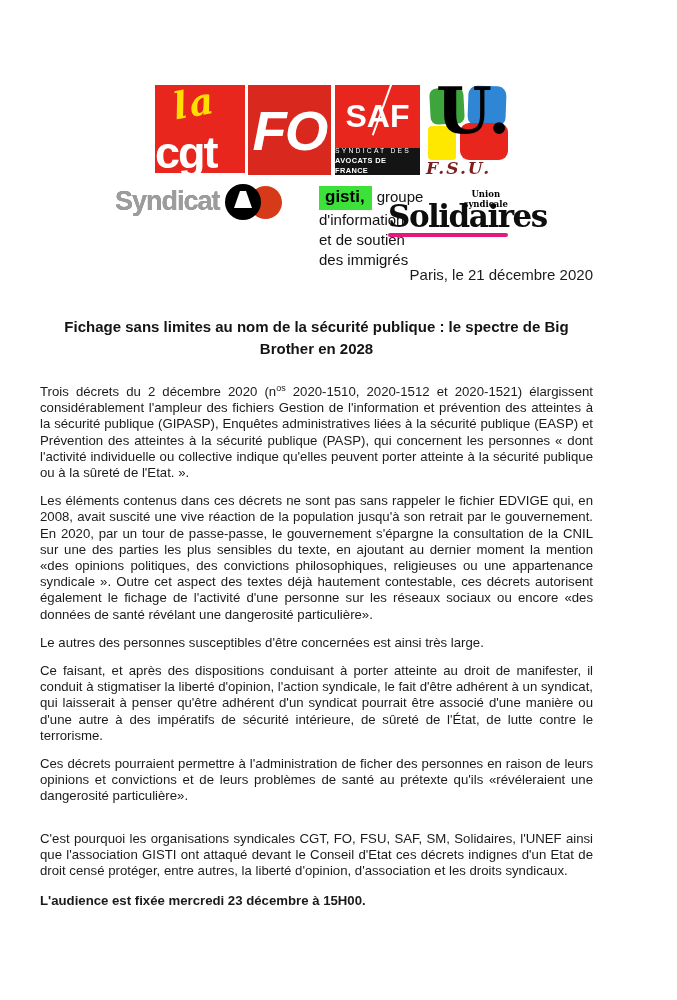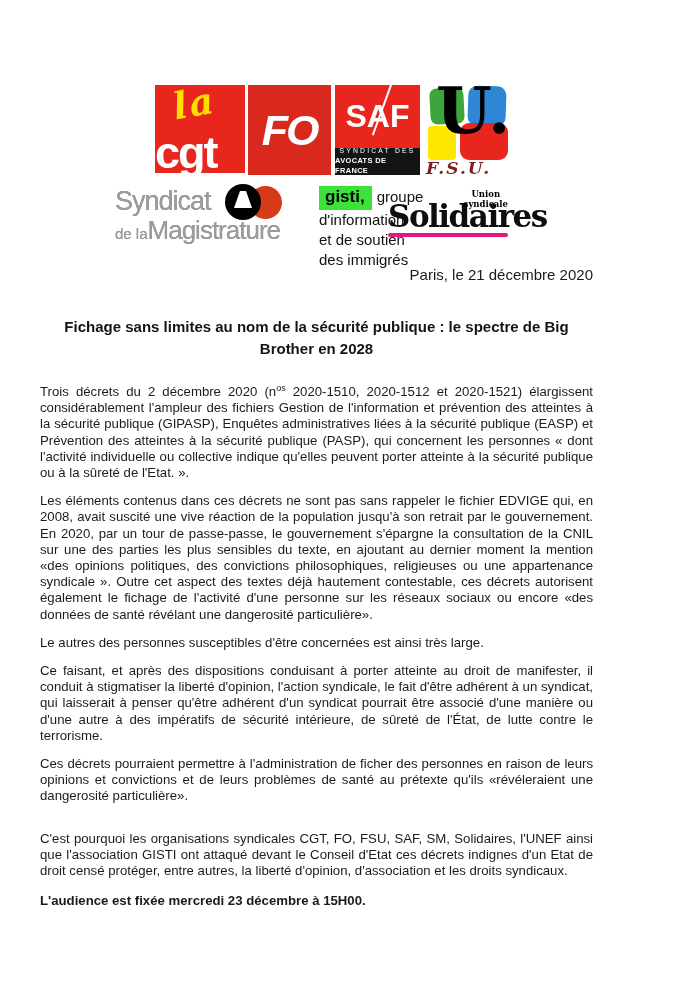--- a/index.html
+++ b/index.html
@@ -9,40 +9,40 @@
   }
   
   .logo{position:absolute;}
   .logo-cgt{left:155px;top:85px;width:90px;height:88px;background:var(--cgt_red);}
   .cgt-la{position:absolute;top:-4px;left:18px;font-family:"DejaVu Serif",serif;font-style:italic;
           font-weight:bold;color:#ffdf00;font-size:37px;transform:rotate(-10deg);letter-spacing:2px;}
   .cgt-name{position:absolute;bottom:0px;left:0;right:2px;text-align:left;color:#fff;
           font-weight:bold;font-size:45px;line-height:0.92;letter-spacing:-2px;}
   .logo-fo{left:248px;top:85px;width:83px;height:90px;background:var(--fo_red);
           display:flex;align-items:center;justify-content:center;}
-  .fo-name{color:#fff;font-weight:bold;font-style:italic;font-size:43px;letter-spacing:-2px;}
+  .fo-name{color:#fff;font-weight:bold;font-style:italic;font-size:56px;letter-spacing:-2px;}
   .logo-saf{left:335px;top:85px;width:85px;height:90px;display:flex;flex-direction:column;}
   .saf-top{flex:1;background:var(--saf_red);position:relative;display:flex;align-items:center;justify-content:center;overflow:hidden;}
   .saf-name{color:#fff;font-weight:bold;font-size:32px;letter-spacing:0px;}
   .saf-slash{position:absolute;left:55%;top:-8px;width:1.5px;height:60px;background:#fff;transform:rotate(20deg);}
-  .saf-band{height:27px;background:var(--saf_black);display:flex;flex-direction:column;align-items:center;justify-content:center;}
+  .saf-band{height:27px;background:var(--saf_black);display:flex;flex-direction:column;align-items:flex-start;justify-content:center;}
   .saf-band .l1{color:#fff;font-size:6.8px;letter-spacing:2.2px;line-height:1.3;}
   .saf-band .l2{color:#fff;font-weight:bold;font-size:7.4px;letter-spacing:0.4px;line-height:1.3;}
   .logo-fsu{left:424px;top:86px;width:88px;height:90px;}
   .fsu-block{position:absolute;}
   .fsu-g{left:6px;top:2px;width:34px;height:36px;background:var(--fsu_green);border-radius:7px;transform:rotate(-3deg);}
   .fsu-b{left:44px;top:0px;width:38px;height:40px;background:var(--fsu_blue);border-radius:9px;transform:rotate(2deg);}
   .fsu-y{left:4px;top:40px;width:28px;height:34px;background:var(--fsu_yellow);border-radius:4px;}
   .fsu-r{left:36px;top:37px;width:48px;height:37px;background:var(--fsu_red);border-radius:9px;}
   .fsu-letter{position:absolute;left:12px;top:-13px;font-family:"DejaVu Serif",serif;font-weight:bold;
           font-size:64px;color:#000;letter-spacing:2px;}
   .fsu-caption{position:absolute;left:2px;bottom:-2px;font-family:"DejaVu Serif",serif;font-weight:bold;
           font-style:italic;font-size:17px;color:#7f1d1d;letter-spacing:2px;}
   
-  .logo-sm{left:115px;top:188px;width:160px;color:var(--sm_gray);font-weight:normal;line-height:1;}
+  .logo-sm{left:115px;top:188px;width:160px;color:var(--sm_gray);font-weight:bold;line-height:1;}
   .sm-l1{font-size:27px;letter-spacing:-1px;text-shadow:0 0 0.5px #777;}
   .sm-l2{font-size:26px;letter-spacing:-1px;margin-top:2px;white-space:nowrap;text-shadow:0 0 0.5px #777;}
   .sm-l2 .small{font-size:15px;letter-spacing:0;}
   .sm-circles{position:absolute;right:-10px;top:-4px;width:60px;height:38px;}
   .sm-red{position:absolute;left:24px;top:2px;width:33px;height:33px;border-radius:50%;background:#d63a18;}
   .sm-black{position:absolute;left:0;top:0;width:36px;height:36px;border-radius:50%;background:#000;}
   .sm-trap{position:absolute;left:9px;top:7px;width:6px;height:0;
            border-bottom:17px solid #fff;border-left:6px solid transparent;border-right:6px solid transparent;}
   .logo-gisti{left:271px;top:186px;width:116px;color:#121212;font-size:15px;line-height:20px;font-weight:500;margin-left:48px;}
   .gisti-name{display:inline-block;background:var(--gisti_green);color:#000;font-weight:bold;
@@ -94,21 +94,20 @@
     <span class="fsu-block fsu-g"></span>
     <span class="fsu-block fsu-b"></span>
     <span class="fsu-block fsu-y"></span>
     <span class="fsu-block fsu-r"></span>
     <span class="fsu-letter">U.</span>
     <span class="fsu-caption">F.S.U.</span>
   </div>
 
   <div class="logo logo-sm">
     <div class="sm-l1">Syndicat</div>
-    <div class="sm-l2"><span class="small">de la</span><span>Magistrature</span></div>
     <div class="sm-circles">
       <span class="sm-red"></span>
       <span class="sm-black"></span>
       <span class="sm-trap"></span>
     </div>
   </div>
 
   <div class="logo logo-gisti">
     <div>
       <span class="gisti-name">gisti,</span><span class="gisti-g1">groupe</span>

